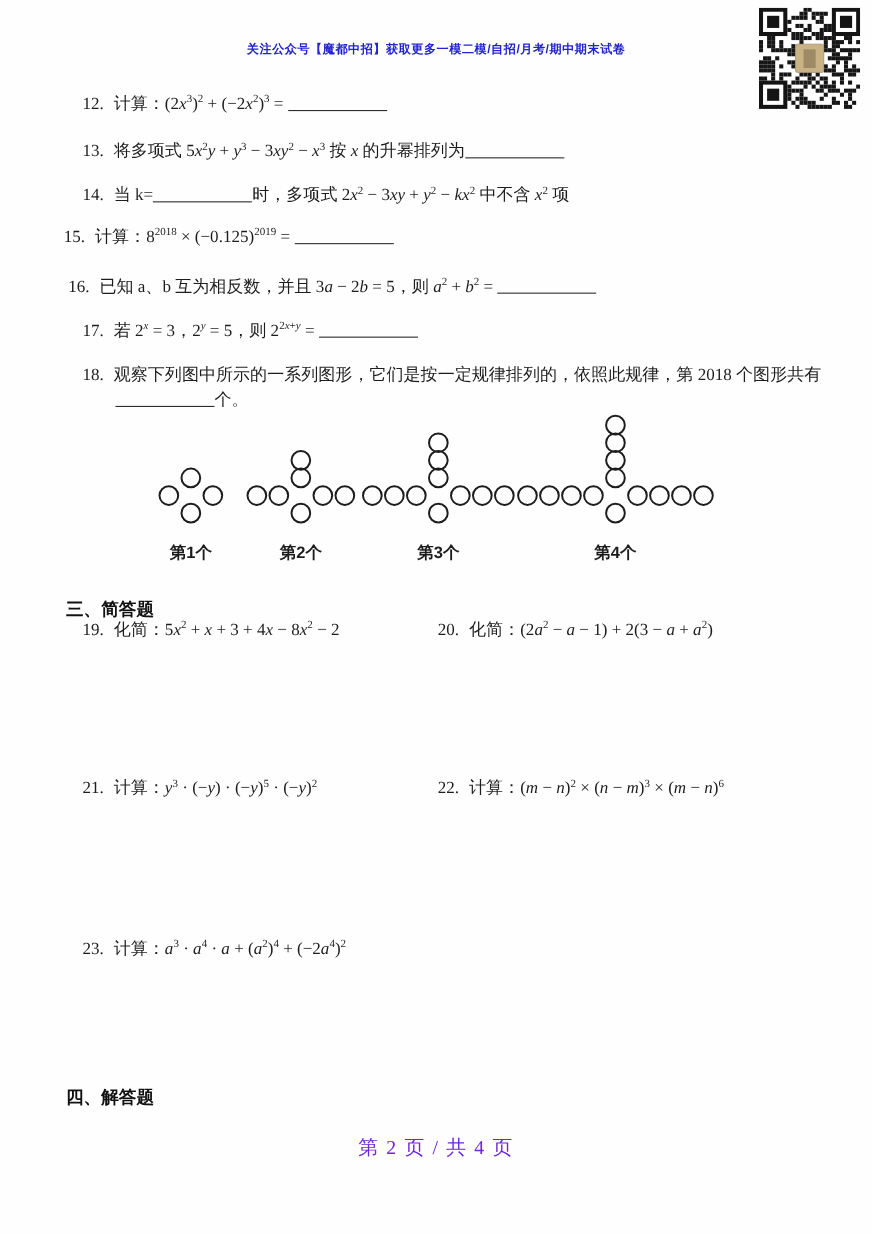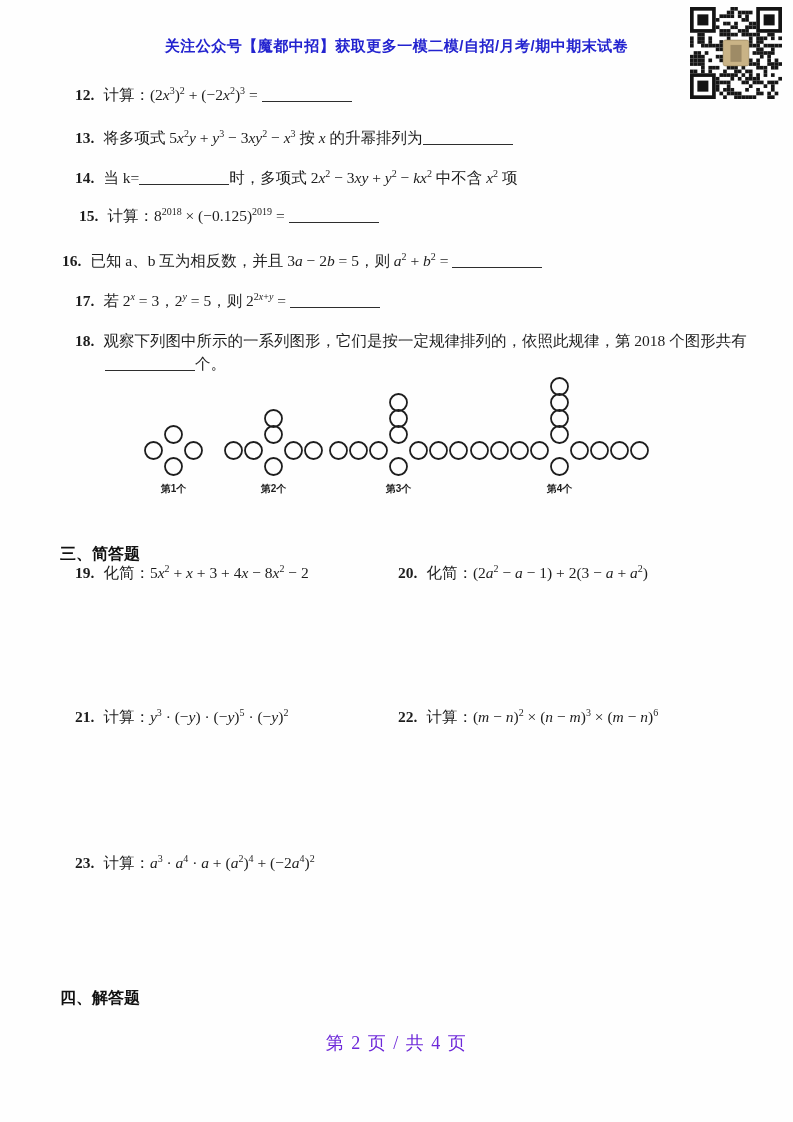--- a/index.html
+++ b/index.html
@@ -1,32 +1,32 @@
 <!DOCTYPE html>
 <html><head>
 <meta charset="utf-8">
 <style>
   html,body{margin:0;padding:0;background:#ffffff;}
   .page{position:relative;width:793px;height:1122px;background:#fefefe;overflow:hidden;
         font-family:"Liberation Serif","DejaVu Serif",serif;color:#1d1d1d;}
   .banner{position:absolute;top:37px;left:0;right:0;text-align:center;
-          font-family:"Liberation Sans","DejaVu Sans",sans-serif;font-weight:bold;font-size:15px;
+          font-family:"Liberation Sans","DejaVu Sans",sans-serif;font-weight:bold;font-size:11px;
           letter-spacing:0.5px;}
   .qr{position:absolute;left:690px;top:7px;}
   .q{position:absolute;white-space:nowrap;font-size:15.5px;line-height:22px;}
-  .qnum{display:inline-block;margin-right:9px;font-weight:bold;}
+  .qnum{display:inline-block;margin-right:9px;}
   .sup{font-size:10px;position:relative;top:-6px;}
   .it{font-style:italic;}
   .blank{display:inline-block;height:15px;border-bottom:1.3px solid #2d2d2d;vertical-align:-2px;}
   .sec{position:absolute;left:60px;font-family:"Liberation Sans","DejaVu Sans",sans-serif;
        font-weight:bold;font-size:16px;color:#111;}
   .figure{position:absolute;}
   .figure svg{display:block;margin:0 auto;}
   .figlabel{text-align:center;font-family:"Liberation Sans","DejaVu Sans",sans-serif;
-            font-weight:bold;font-size:10px;margin-top:5px;white-space:nowrap;}
+            font-weight:bold;font-size:15px;margin-top:16px;white-space:nowrap;}
   .footer{position:absolute;top:1031px;left:0;right:0;text-align:center;font-size:18px;
           color:#6d28d9;letter-spacing:1.5px;}
 </style>
 </head>
 <body>
 
 <div class="page">
 
   <div class="banner" style="color: rgb(35, 35, 207);">关注公众号【魔都中招】获取更多一模二模/自招/月考/期中期末试卷</div>
 
@@ -251,21 +251,21 @@
       <rect x="33.120000000000005" y="33.120000000000005" width="25.76" height="25.76" rx="2" fill="#c9b386" stroke="#96815a" stroke-width="0.6"></rect>
       <rect x="40.480000000000004" y="37.904" width="11.040000000000001" height="16.928" fill="#7a6a4c" opacity="0.55"></rect>
     </svg>
 
   <div class="q" style="top:84px;left:75px;"><span class="qnum">12.</span><span><span>计算：(2</span><span class="it">x</span><span class="sup">3</span><span>)</span><span class="sup">2</span><span> + (−2</span><span class="it">x</span><span class="sup">2</span><span>)</span><span class="sup">3</span><span> = </span><span class="blank" style="width: 90px;"></span></span></div>
 
   <div class="q" style="top:127px;left:75px;"><span class="qnum">13.</span><span><span>将多项式 5</span><span class="it">x</span><span class="sup">2</span><span class="it">y</span><span> + </span><span class="it">y</span><span class="sup">3</span><span> − 3</span><span class="it">xy</span><span class="sup">2</span><span> − </span><span class="it">x</span><span class="sup">3</span><span> 按 </span><span class="it">x</span><span> 的升幂排列为</span><span class="blank" style="width: 90px;"></span></span></div>
 
   <div class="q" style="top:167px;left:75px;"><span class="qnum">14.</span><span><span>当 k=</span><span class="blank" style="width: 90px;"></span><span>时，多项式 2</span><span class="it">x</span><span class="sup">2</span><span> − 3</span><span class="it">xy</span><span> + </span><span class="it">y</span><span class="sup">2</span><span> − </span><span class="it">kx</span><span class="sup">2</span><span> 中不含 </span><span class="it">x</span><span class="sup">2</span><span> 项</span></span></div>
 
-  <div class="q" style="top:205px;left:79px;"><span class="qnum">15.</span><span><span>计算：8</span><span class="sup">2018</span><span> × (−0.125)</span><span class="sup">2019</span><span> = </span><span class="blank" style="width: 90px;"></span></span></div>
+  <div class="q" style="top:205px;left:58px;"><span class="qnum">15.</span><span><span>计算：8</span><span class="sup">2018</span><span> × (−0.125)</span><span class="sup">2019</span><span> = </span><span class="blank" style="width: 90px;"></span></span></div>
 
   <div class="q" style="top:250px;left:62px;"><span class="qnum">16.</span><span><span>已知 a、b 互为相反数，并且 3</span><span class="it">a</span><span> − 2</span><span class="it">b</span><span> = 5，则 </span><span class="it">a</span><span class="sup">2</span><span> + </span><span class="it">b</span><span class="sup">2</span><span> = </span><span class="blank" style="width: 90px;"></span></span></div>
 
   <div class="q" style="top:290px;left:75px;"><span class="qnum">17.</span><span><span>若 2</span><span class="sup it">x</span><span> = 3，2</span><span class="sup it">y</span><span> = 5，则 2</span><span class="sup">2</span><span class="sup it">x</span><span class="sup">+</span><span class="sup it">y</span><span> = </span><span class="blank" style="width: 90px;"></span></span></div>
 
   <div class="q" style="top:330px;left:75px;"><span class="qnum">18.</span><span><span>观察下列图中所示的一系列图形，它们是按一定规律排列的，依照此规律，第 2018 个图形共有</span></span></div>
   <div class="q" style="top:353px;left:105px;"><span><span class="blank" style="width: 90px;"></span><span>个。</span></span></div>
 
   <div id="figures">
       <div class="figure" style="left: 143px; top: 423.5px; width: 61px;">

